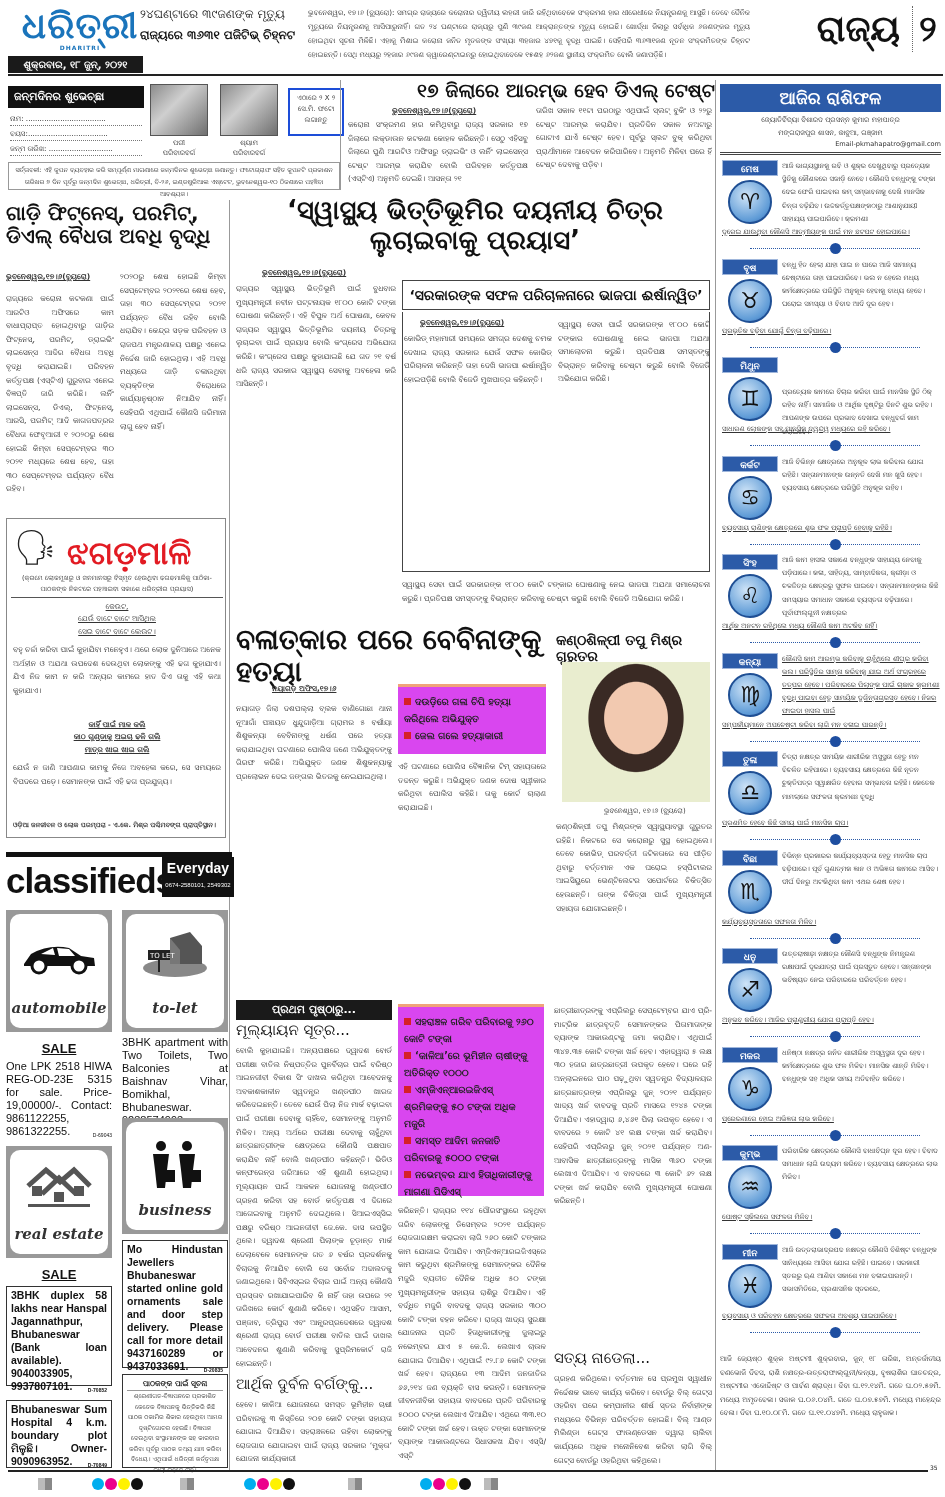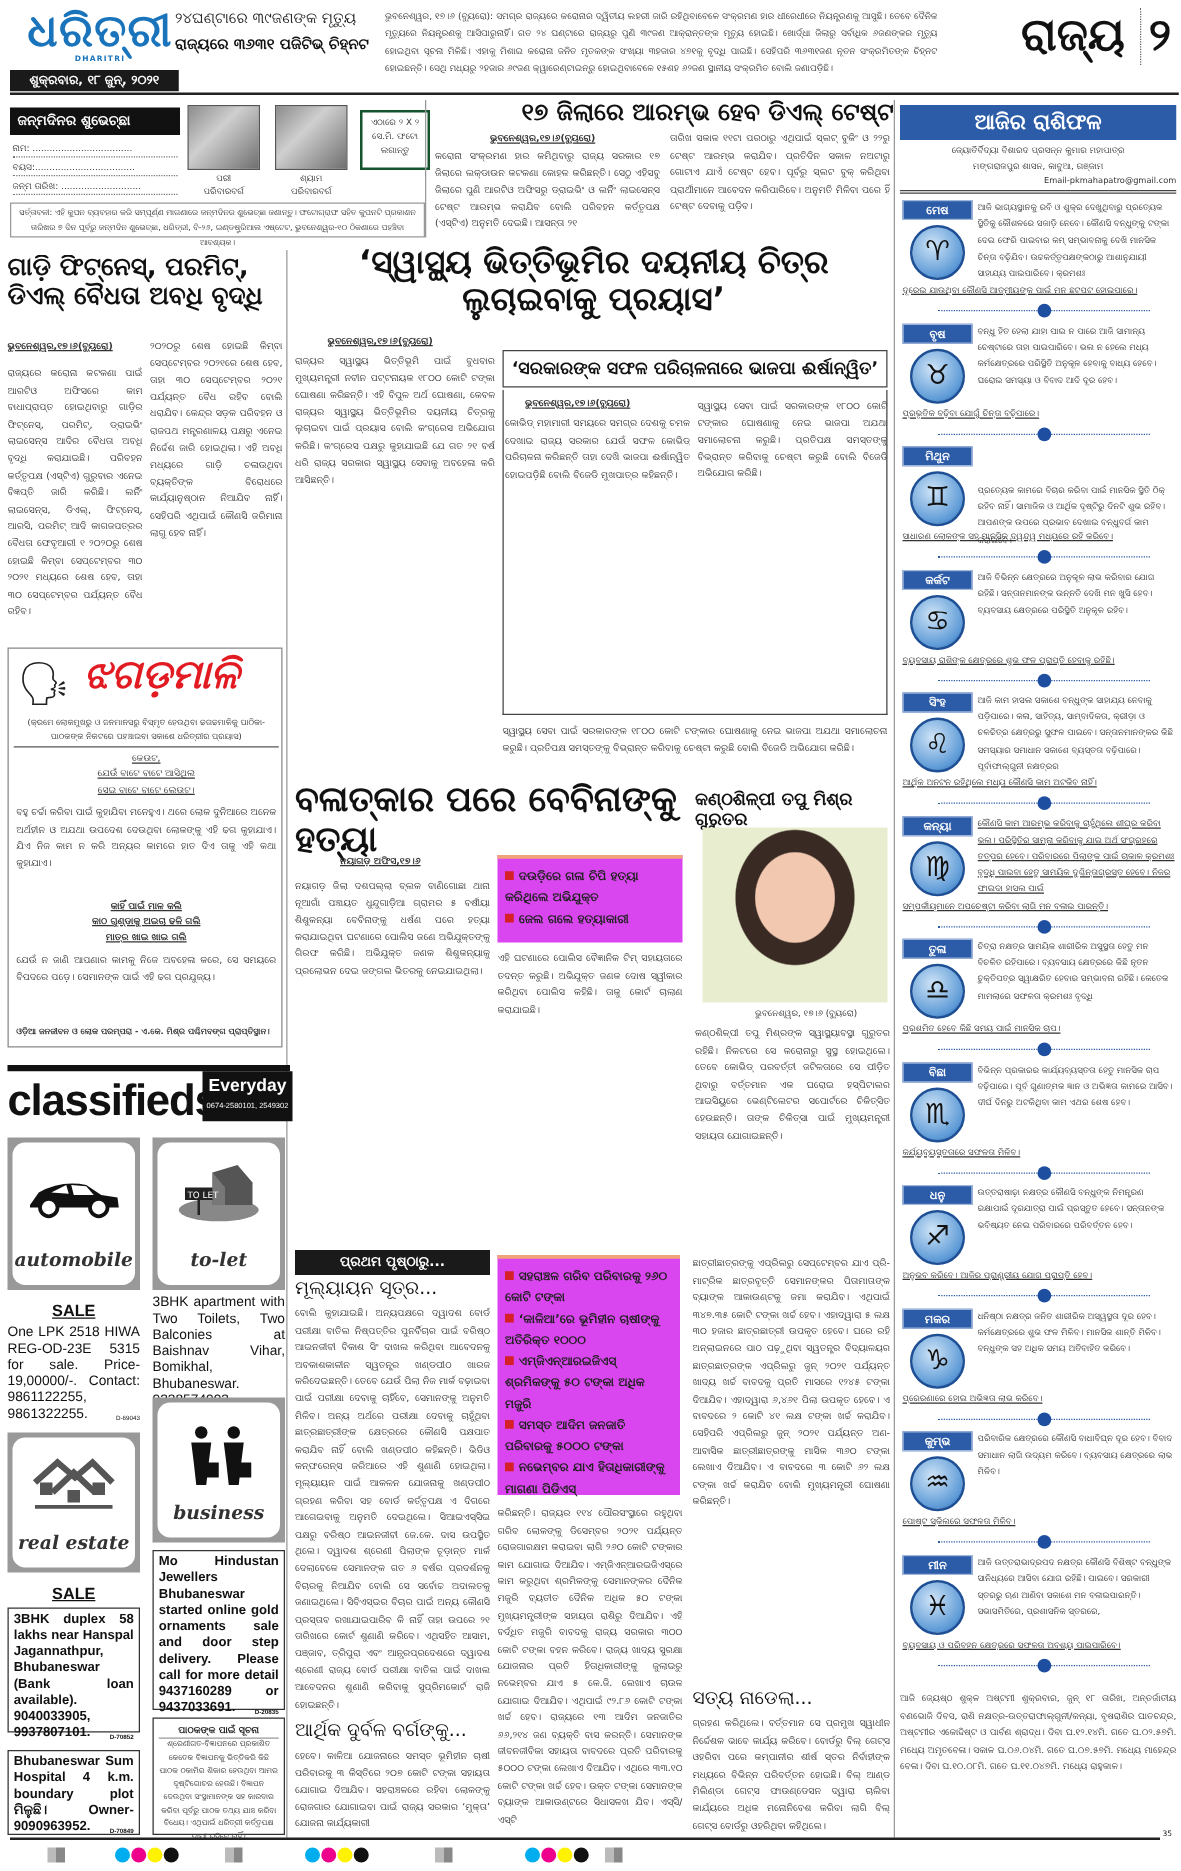--- a/index.html
+++ b/index.html
@@ -20,21 +20,21 @@
   .tb-h2 { font-size: 12px; font-weight: bold; color: #111; line-height: 22px; }
   .topband-txt { left: 308px; top: 6px; width: 442px; font-size: 7.2px; line-height: 14px; color: #333; }
   .section-title { left: 800px; top: 6px; width: 100px; font-size: 36px; font-weight: bold; color: #111; line-height: 46px; text-align: right; font-family: "DejaVu Sans", sans-serif; }
   .page-no { left: 912px; top: 6px; width: 30px; font-size: 36px; font-weight: bold; line-height: 46px; color: #111; border-left: 1px dotted #666; padding-left: 6px; }
   
   .bday { left: 8px; top: 80px; width: 332px; height: 113px; }
   .bday-title { left: 0; top: 6px; width: 136px; height: 22px; background: #111; color: #fff; font-size: 11px; font-weight: bold; line-height: 22px; padding-left: 6px; }
   .bday-field { left: 2px; width: 132px; font-size: 7.2px; color: #333; line-height: 13px; border-bottom: 1px dotted #777; }
   .photo { background: linear-gradient(135deg,#8c8c8c,#cfcfcf 40%,#6f6f6f); border: 1px solid #555; }
   .photo-cap { font-size: 7px; color: #333; text-align: center; line-height: 10px; }
-  .stamp-box { border: 2px solid #14532d; font-size: 7px; color: #333; text-align: center; line-height: 11px; padding-top: 3px; }
+  .stamp-box { border: 2px solid #1d4ed8; font-size: 7px; color: #333; text-align: center; line-height: 11px; padding-top: 3px; }
   .bday-note { left: 0; top: 82px; width: 332px; height: 28px; border: 1px solid #999; font-size: 6.4px; line-height: 12px; color: #333; text-align: center; padding: 1px 4px; }
   
   .h-big { font-weight: bold; color: #111; line-height: 1.15; }
   .dateline { font-size: 7.5px; font-weight: bold; color: #333; text-decoration: underline; }
   .boxed-head { border: 1px solid #444; font-size: 14px; font-weight: bold; color: #111; text-align: center; }
   
   .gagamali-box { left: 6px; top: 518px; width: 220px; height: 320px; border: 1px solid #888; }
   .gag-title { color: #e21b23; font-size: 32px; font-weight: bold; line-height: 40px; font-family: "DejaVu Serif", serif; }
   .gag-sub { font-size: 6.6px; line-height: 11px; text-align: center; color: #333; }
   .poem { font-size: 7.4px; line-height: 12.4px; text-align: center; color: #333; text-decoration: underline; }
@@ -131,21 +131,21 @@
 <div class="abs boxed-head" style="left:402px;top:280px;width:308px;height:30px;line-height:28px;">‘ସରକାରଙ୍କ ସଫଳ ପରିଚାଳନାରେ ଭାଜପା ଈର୍ଷାନ୍ୱିତ’</div>
 <div class="abs dateline" style="left:420px;top:318px;">ଭୁବନେଶ୍ୱର,୧୭।୬(ବ୍ୟୁରୋ)</div>
 <div class="abs txt" style="left:404px;top:332px;width:148px;height:240px;">କୋଭିଡ୍ ମହାମାରୀ ସମୟରେ ସମଗ୍ର ଦେଶକୁ ଚମକ ଦେଖାଇ ରାଜ୍ୟ ସରକାର ଯେଉଁ ସଫଳ କୋଭିଡ୍ ପରିଚାଳନା କରିଛନ୍ତି ତାହା ଦେଖି ଭାଜପା ଈର୍ଷାନ୍ୱିତ ହୋଇପଡ଼ିଛି ବୋଲି ବିଜେଡି ମୁଖପାତ୍ର କହିଛନ୍ତି।</div>
 <div class="abs txt" style="left:558px;top:318px;width:152px;height:254px;">ସ୍ୱାସ୍ଥ୍ୟ ସେବା ପାଇଁ ସରକାରଙ୍କ ୧୮୦୦ କୋଟି ଟଙ୍କାର ଘୋଷଣାକୁ ନେଇ ଭାଜପା ଅଯଥା ସମାଲୋଚନା କରୁଛି। ପ୍ରତିପକ୍ଷ ସମସ୍ତଙ୍କୁ ବିଭ୍ରାନ୍ତ କରିବାକୁ ଚେଷ୍ଟା କରୁଛି ବୋଲି ବିଜେଡି ଅଭିଯୋଗ କରିଛି।</div>
 <div class="abs" style="left:402px;top:312px;width:308px;height:260px;border:1px solid #444;border-top:none;"></div>
 
 <div class="abs txt" style="left:402px;top:578px;width:308px;height:40px;">ସ୍ୱାସ୍ଥ୍ୟ ସେବା ପାଇଁ ସରକାରଙ୍କ ୧୮୦୦ କୋଟି ଟଙ୍କାର ଘୋଷଣାକୁ ନେଇ ଭାଜପା ଅଯଥା ସମାଲୋଚନା କରୁଛି। ପ୍ରତିପକ୍ଷ ସମସ୍ତଙ୍କୁ ବିଭ୍ରାନ୍ତ କରିବାକୁ ଚେଷ୍ଟା କରୁଛି ବୋଲି ବିଜେଡି ଅଭିଯୋଗ କରିଛି।</div>
 
 <div class="abs gagamali-box">
   <div class="abs" style="left:6px;top:6px;width:44px;height:44px;font-size:34px;line-height:44px;text-align:center;">🗣</div>
-  <div class="abs gag-title" style="left:60px;top:0;font-style:italic;">ଝଗଡ଼ମାଳି</div>
+  <div class="abs gag-title" style="left:60px;top:14px;">ଝଗଡ଼ମାଳି</div>
   <div class="abs gag-sub" style="left:4px;top:54px;width:212px;">(କ୍ରମେ ଲୋକମୁଖରୁ ଓ ଜନମାନସରୁ ବିସ୍ମୃତ ହେଉଥିବା ଢଗଢମାଳିକୁ ପାଠିକା-ପାଠକଙ୍କ ନିକଟରେ ପହଞ୍ଚାଇବା ସକାଶେ ଧରିତ୍ରୀର ପ୍ରୟାସ)</div>
   <div class="abs thin" style="left:4px;top:78px;width:212px;"></div>
   <div class="abs poem" style="left:4px;top:82px;width:212px;">
     <div>କେଉଟ,</div>
     <div>ଯେଉଁ ବାଟେ ବାଟେ ଆସିଥିଲ</div>
     <div>ସେଇ ବାଟେ ବାଟେ ଲେଉଟ।</div>
   </div>
   <div class="abs txt" style="left:6px;top:124px;width:208px;height:70px;">ବହୁ ଚର୍ଚ୍ଚା କରିବା ପାଇଁ କୁହାଯିବା ମନେହୁଏ। ଥରେ ଲୋକ ଦୁନିଆରେ ଅନେକ ଅର୍ଥହୀନ ଓ ଅଯଥା ଉପଦେଶ ଦେଉଥିବା ଲୋକଙ୍କୁ ଏହି ଢଗ କୁହାଯାଏ। ଯିଏ ନିଜ କାମ ନ କରି ଅନ୍ୟର କାମରେ ହାତ ଦିଏ ତାକୁ ଏହି କଥା କୁହାଯାଏ।</div>
   <div class="abs poem" style="left:4px;top:200px;width:212px;font-weight:bold;">
     <div>କାହିଁ ପାଇଁ ମାଳ କଲି</div>

